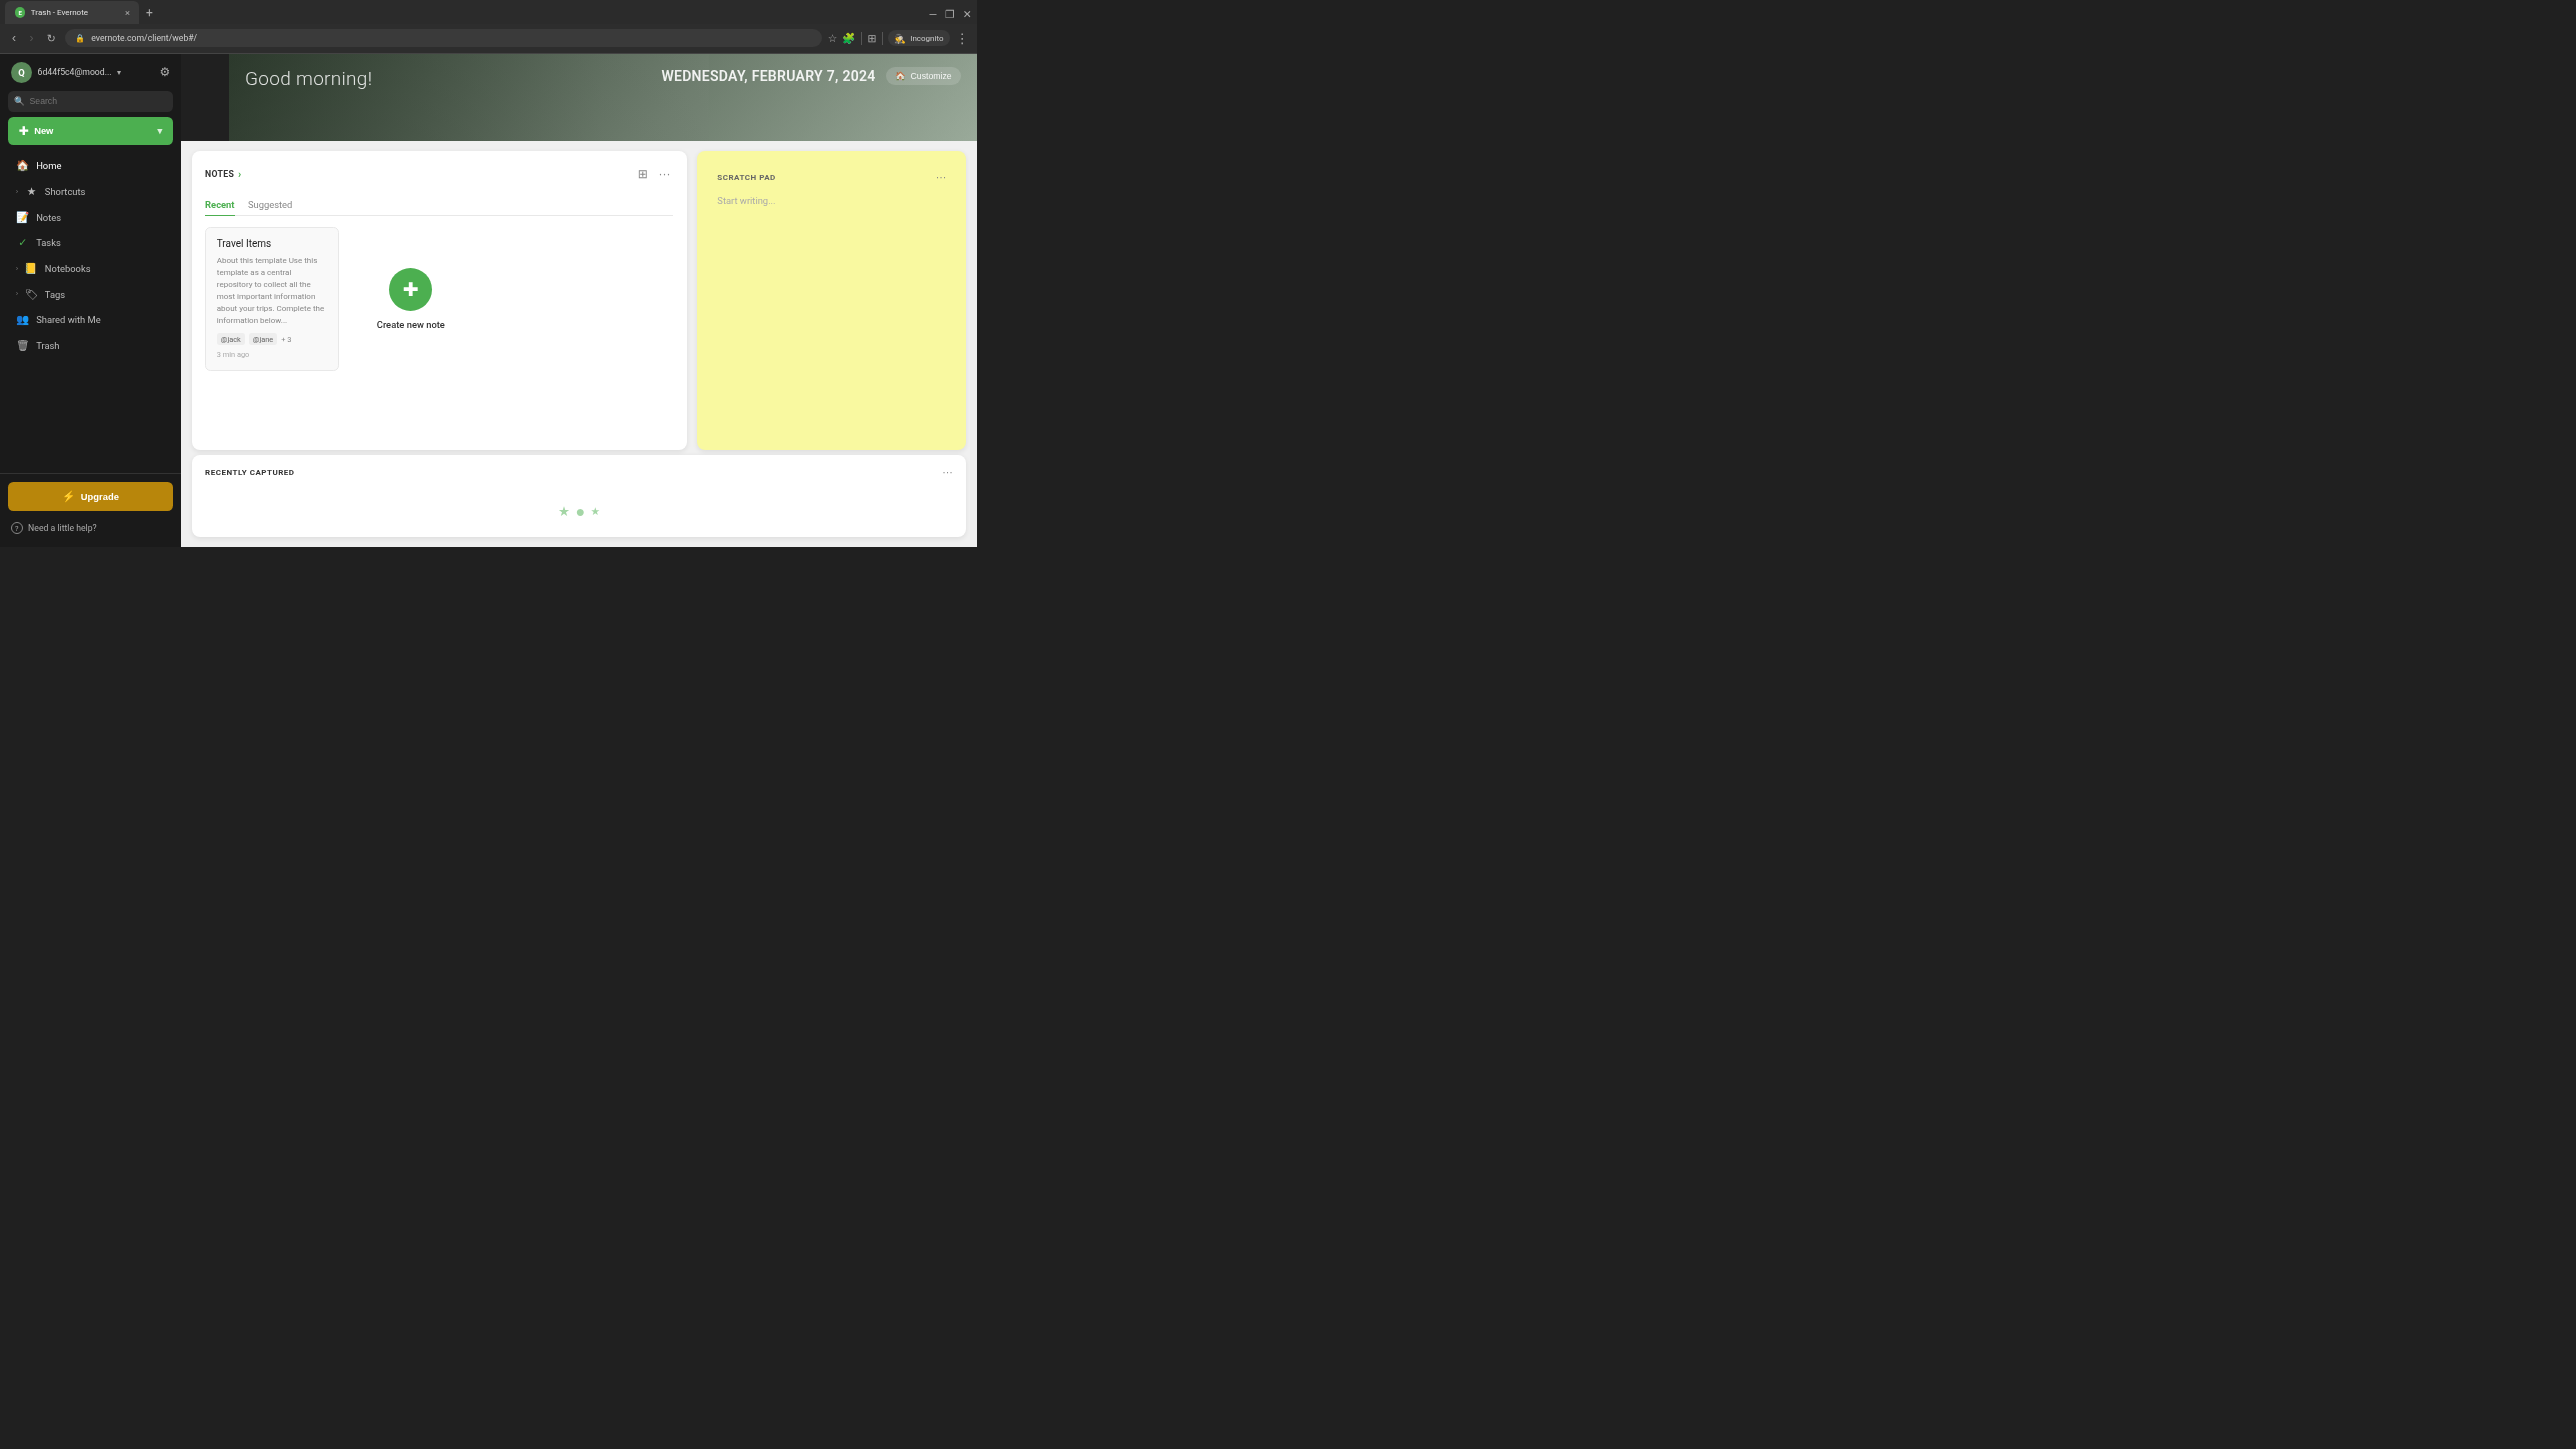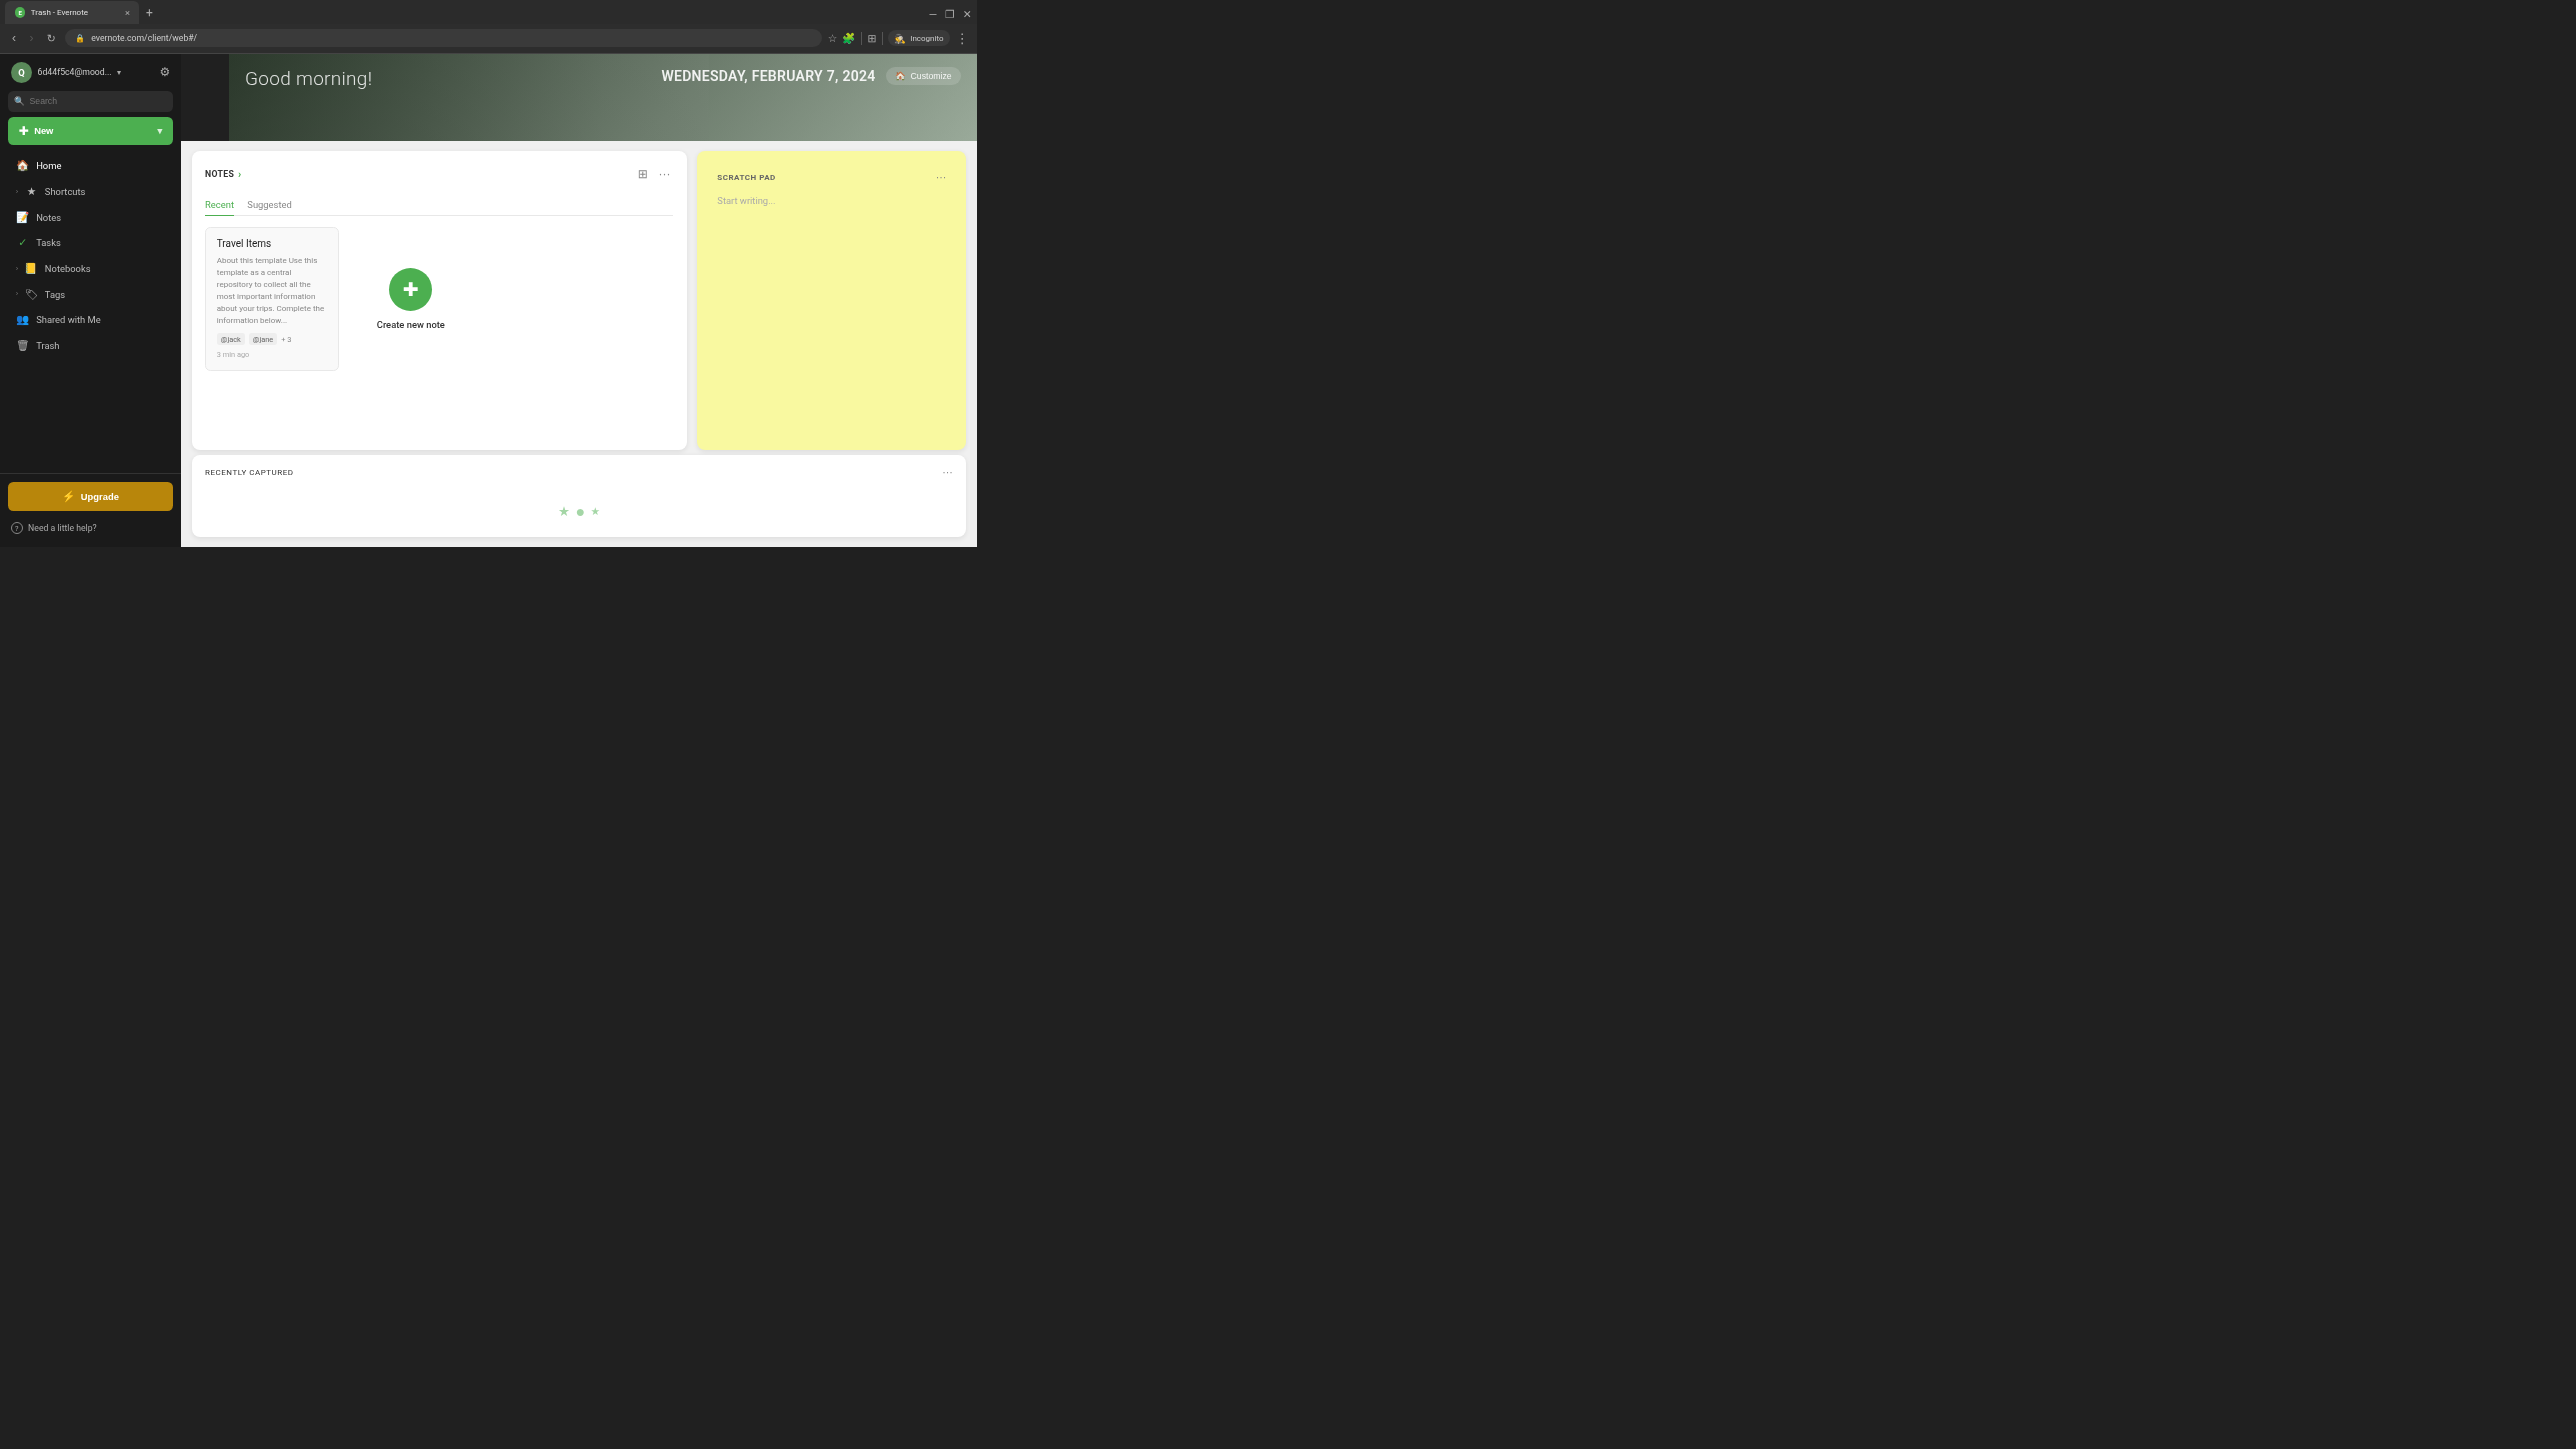--- a/index.html
+++ b/index.html
@@ -154,21 +154,21 @@
               <span style="font-size:8.7px;font-weight:700;color:#333;letter-spacing:0.3px;">NOTES</span>
               <span style="color:#4caf50;font-size:10.7px;font-weight:bold;">›</span>
             </div>
             <div style="display:flex;align-items:center;gap:5.4px;">
               <button style="background:none;border:none;color:#888;cursor:pointer;font-size:12px;padding:2.7px;">⊞</button>
               <button style="background:none;border:none;color:#888;cursor:pointer;font-size:12px;padding:2.7px;">···</button>
             </div>
           </div>
 
           <div style="display:flex;border-bottom:1.3px solid #e8e8e8;margin-bottom:10.7px;">
-            <div style="padding:5.4px 0;margin-right:13.4px;font-size:9.4px;color:#4caf50;cursor:pointer;border-bottom:1.3px solid #4caf50;margin-bottom:-1.3px;font-weight:400;">
+            <div style="padding:5.4px 0;margin-right:13.4px;font-size:9.4px;color:#4caf50;cursor:pointer;border-bottom:1.3px solid #4caf50;margin-bottom:-1.3px;font-weight:700;">
               <span>Recent</span>
             </div>
             <div style="padding:5.4px 0;margin-right:13.4px;font-size:9.4px;color:#888;cursor:pointer;border-bottom:1.3px solid transparent;margin-bottom:-1.3px;">
               <span>Suggested</span>
             </div>
           </div>
 
           <div style="display:flex;gap:10.7px;">
 
             <div style="background:#f9f9f9;border-radius:5.4px;padding:10.7px;width:134px;cursor:pointer;border:0.7px solid #e8e8e8;flex-shrink:0;">
@@ -195,21 +195,21 @@
             <button style="background:none;border:none;color:#888;cursor:pointer;font-size:10.7px;">···</button>
           </div>
           <div style="min-height:134px;">
             <span style="color:#aaa;font-size:9.4px;">Start writing...</span>
           </div>
         </div>
       </div>
 
       <div style="background:#fff;margin:0 10.7px 10.7px;border-radius:8px;padding:10.7px 13.4px;box-shadow:0 1.3px 5.4px rgba(0,0,0,0.08);">
         <div style="display:flex;align-items:center;justify-content:space-between;margin-bottom:8px;">
-          <span style="font-size:8px;font-weight:400;color:#333;letter-spacing:0.5px;">RECENTLY CAPTURED</span>
+          <span style="font-size:8px;font-weight:700;color:#333;letter-spacing:0.5px;">RECENTLY CAPTURED</span>
           <button style="background:none;border:none;color:#888;cursor:pointer;font-size:10.7px;">···</button>
         </div>
 
         <div style="padding:10.7px 0 0;min-height:40px;display:flex;align-items:center;justify-content:center;">
           <div style="display:flex;flex-direction:column;align-items:center;gap:5.4px;">
 
             <div style="display:flex;align-items:center;gap:5.4px;opacity:0.5;">
               <span style="color:#4caf50;font-size:13.4px;">★</span>
               <span style="color:#4caf50;font-size:16px;">●</span>
               <span style="color:#4caf50;font-size:10.7px;">★</span>

